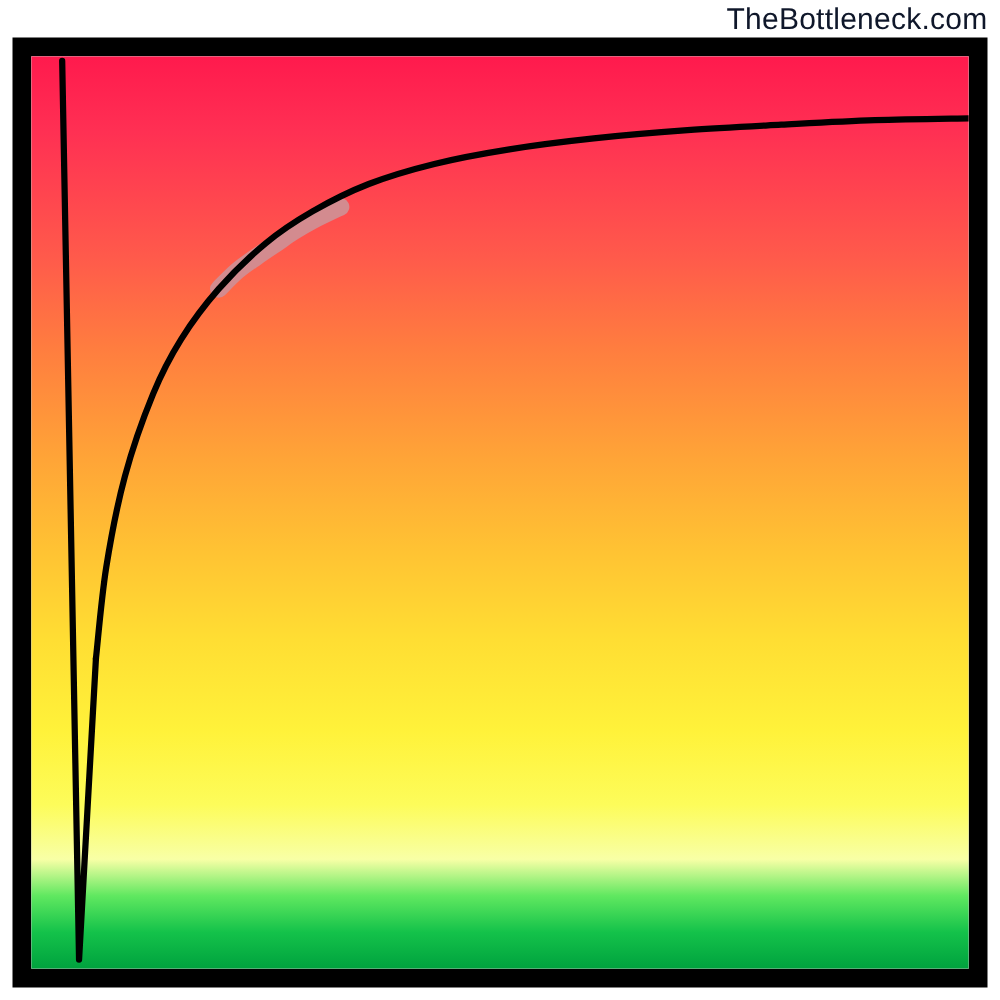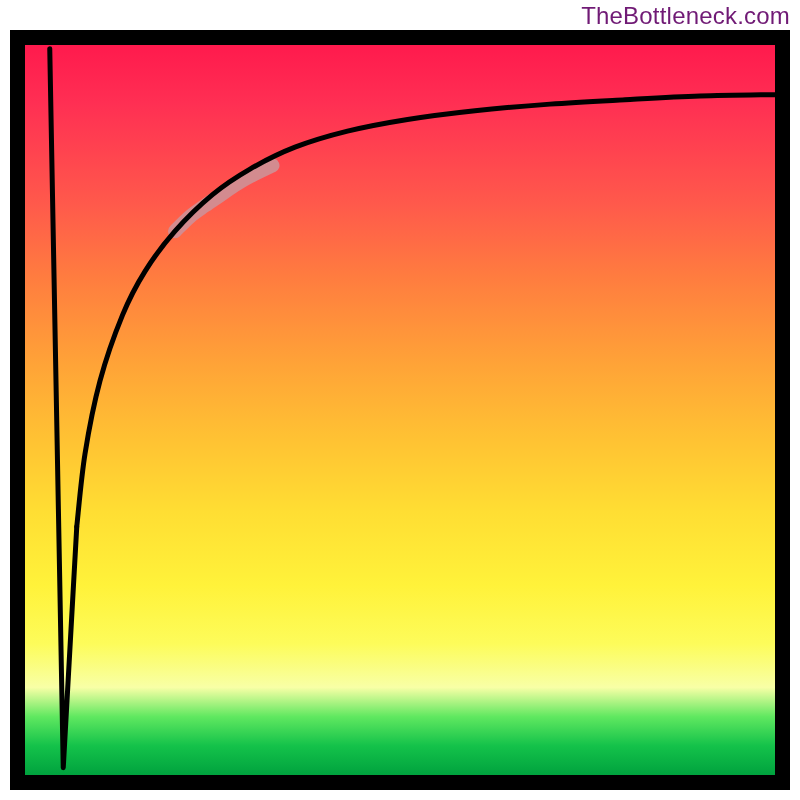--- a/index.html
+++ b/index.html
@@ -15,21 +15,21 @@
     position: relative;
     width: 800px;
     height: 800px;
   }
   .watermark {
     position: absolute;
     top: 2px;
     right: 10px;
     font-size: 24px;
     font-weight: 500;
-    color: #701a75;
+    color: #0f172a;
     letter-spacing: 0.2px;
     z-index: 10;
   }
   .plot-border {
     position: absolute;
     left: 10px;
     top: 30px;
     width: 780px;
     height: 760px;
     border: 15px solid #000;

